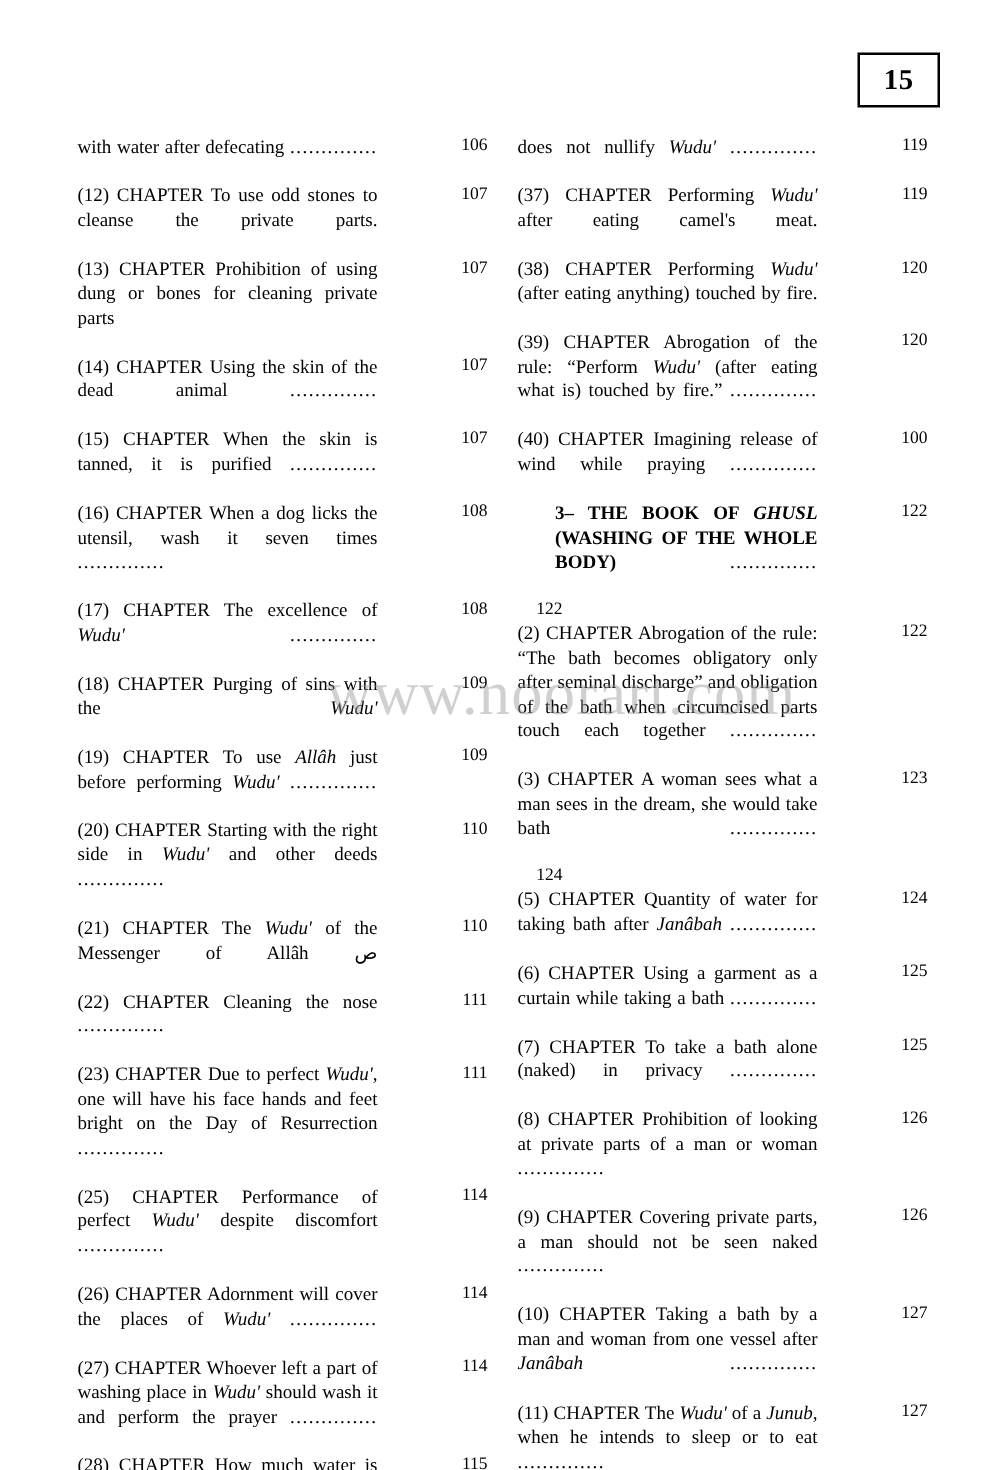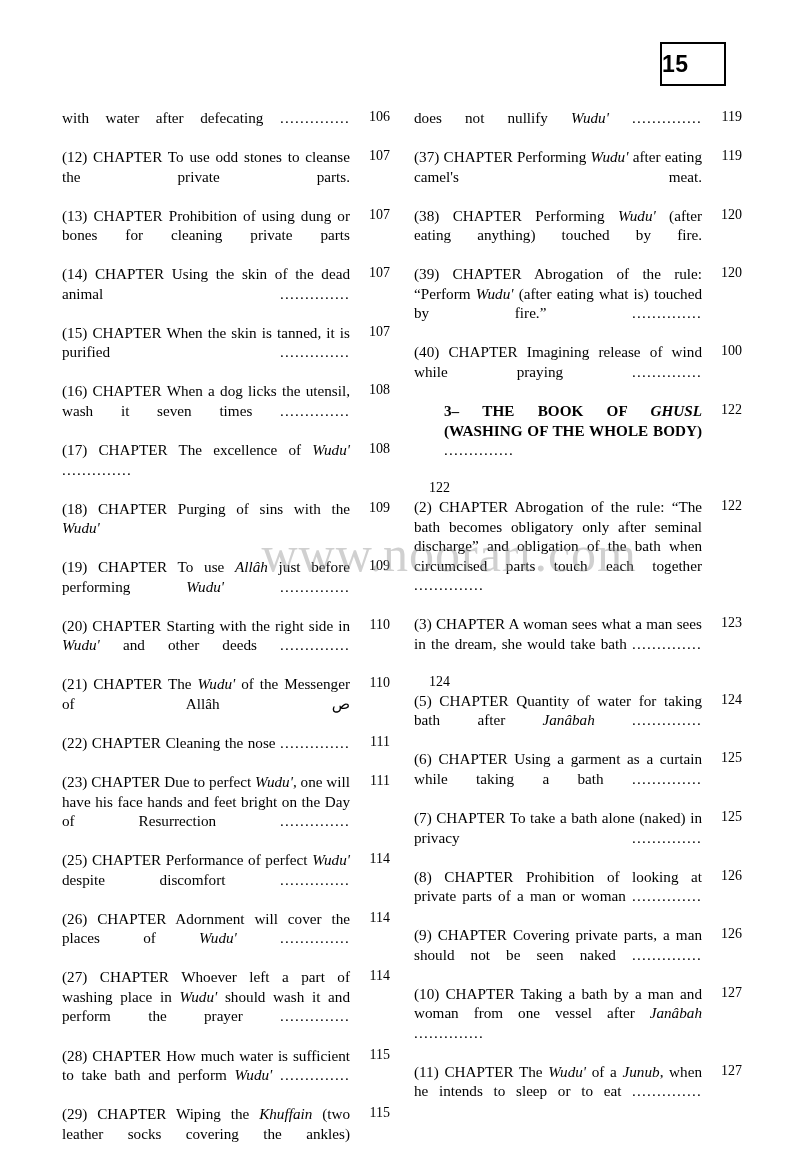--- a/index.html
+++ b/index.html
@@ -18,50 +18,51 @@
   .page {
     position: relative;
     width: 800px;
     height: 1176px;
     box-sizing: border-box;
   }
   
   .page-number-box {
     position: absolute;
     top: 42px;
-    right: 74px;
+    right: 48px;
     width: 62px;
     height: 40px;
     border: 2px solid #000;
     display: flex;
     align-items: center;
-    justify-content: flex-start;
+    justify-content: center;
     font-size: 23px;
     font-weight: bold;
-    font-family: Liberation Sans, sans-serif;
+    font-family: Liberation Serif, serif;
     letter-spacing: 0.5px;
   }
   
   .columns {
     position: absolute;
     top: 108px;
     left: 62px;
     width: 680px;
     display: flex;
     gap: 24px;
   }
   .column {
     width: 328px;
   }
   .toc-entry {
     display: flex;
     align-items: flex-start;
     font-size: 15.2px;
     line-height: 1.285;
     margin-bottom: 0px;
+    gap: 48px;
   }
   .toc-text {
     flex: 1 1 auto;
     text-align: justify;
     text-justify: inter-word;
     padding-right: 4px;
     hyphens: none;
   }
   .toc-text::after {
     content: "";

